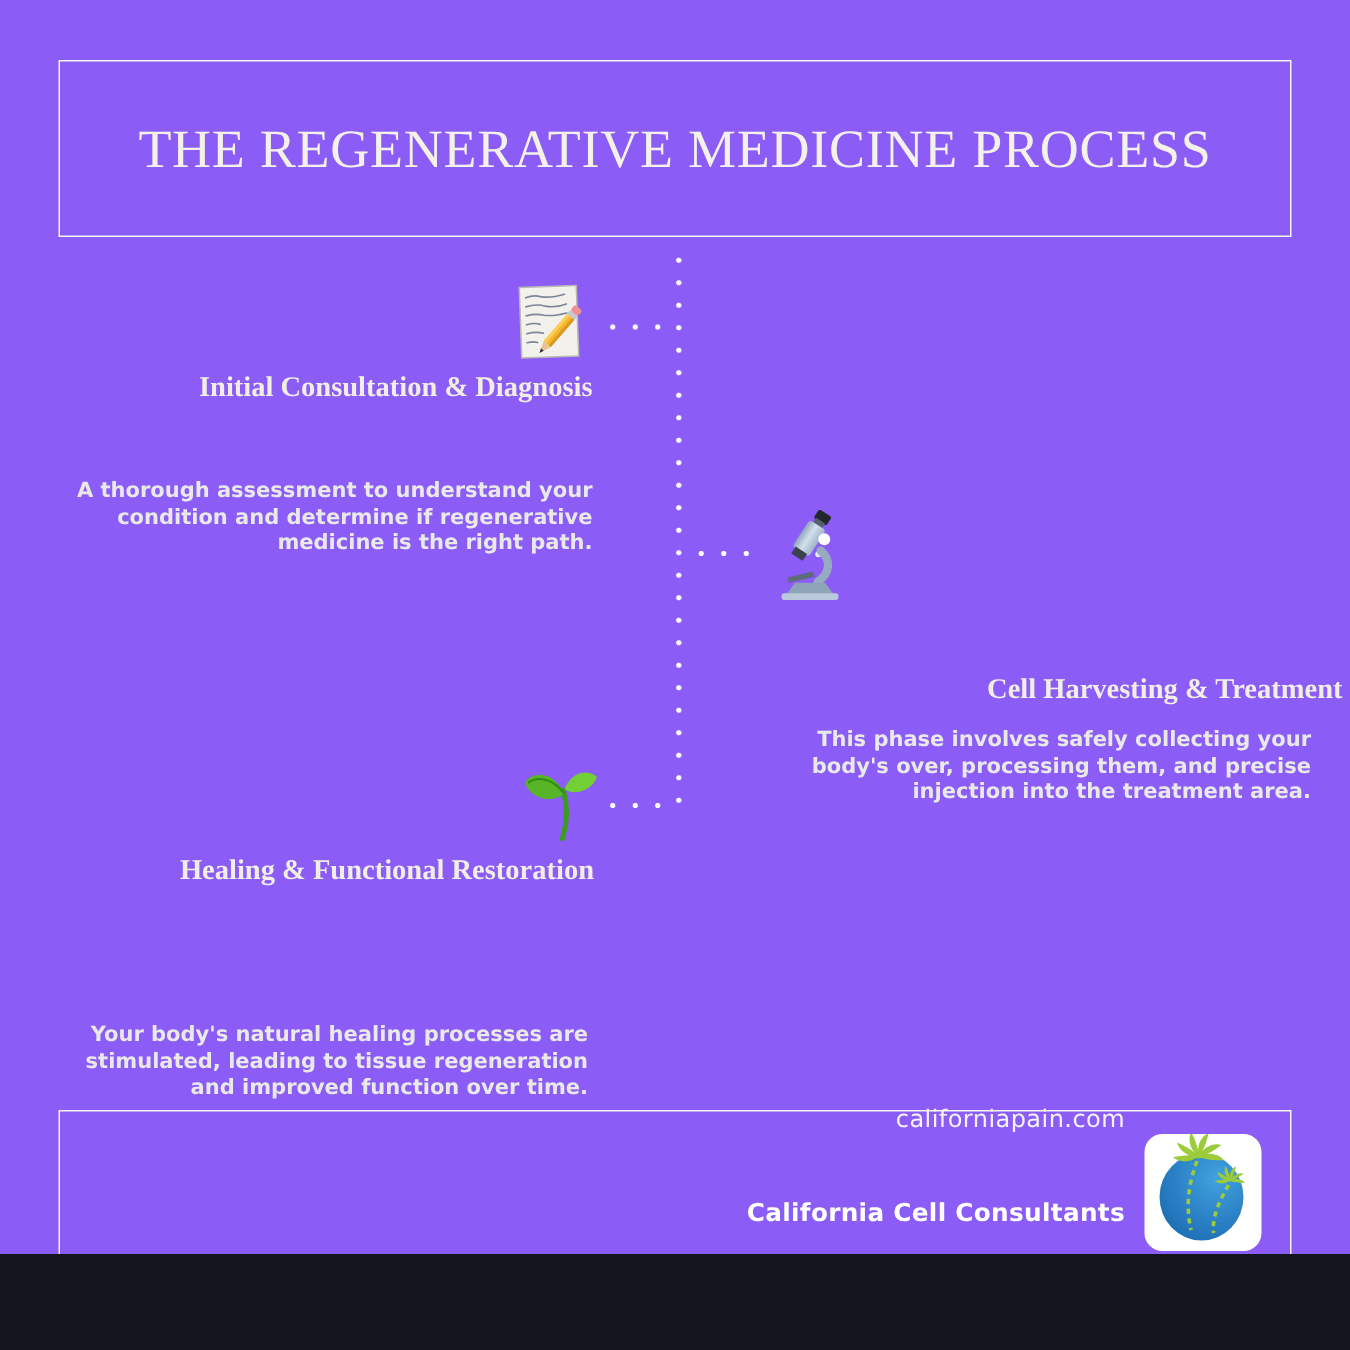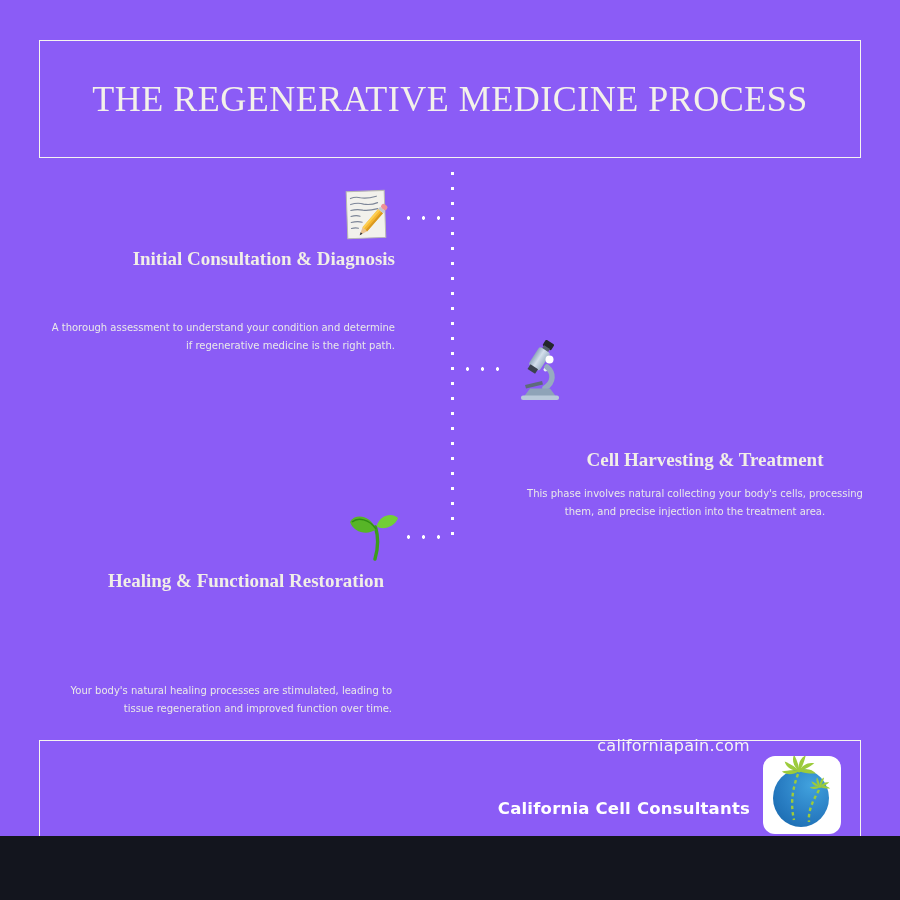--- a/index.html
+++ b/index.html
@@ -39,29 +39,29 @@
   #microscope-icon { left:514px; top:340px; }
   #seedling-icon { left:348px; top:507px; }
   
   .step-title {
     position:absolute; margin:0;
     font-family:"Liberation Serif","DejaVu Serif",serif;
     font-weight:700; font-size:19px; line-height:37px; color:#f1eee7;
   }
   .step-desc {
     position:absolute; margin:0;
-    font-size:10px; line-height:17.5px; color:#e9e9e9;
+    font-size:14px; line-height:17.5px; color:#e9e9e9;font-weight:bold;
   }
   .align-r { text-align:right; }
-  .align-l { text-align:center; }
+  .align-l { text-align:right; }
   #step1-title { left:85px; top:240px; width:310px; }
   #step1-desc  { left:45px; top:319px; width:350px; }
   #step2-title { left:515px; top:441px; width:380px; }
   #step2-desc  { left:516px; top:485px; width:358px; }
-  #step3-title { left:74px; top:562px; width:310px; }
+  #step3-title { left:86px; top:562px; width:310px; }
   #step3-desc  { left:40px; top:646px; width:352px;margin-top:36px; }
   
   #footer-box { left:39px; top:740px; width:822px; height:112px; }
   .footer-site {
     position:absolute; right:150px; top:736px; color:#f5f5f5;
     font-size:16px; letter-spacing:0.3px; white-space:nowrap;
   }
   .footer-company {
     position:absolute; right:150px; top:799px; color:#ffffff;
     font-size:16.5px; font-weight:700; letter-spacing:0.2px; white-space:nowrap;
@@ -132,21 +132,21 @@
       <circle cx="35.5" cy="19.5" r="4" fill="#ffffff"></circle>
       <circle cx="31.5" cy="29.5" r="2" fill="#e8edf3"></circle>
       <path d="M33 27 C 40 33 40 42 31 48" fill="none" stroke="#97abc0" stroke-width="5.5" stroke-linecap="round"></path>
       <path d="M11 45 L28 41 L29 44.5 L12 48.5 Z" fill="#5d6b7a"></path>
       <path d="M10 56.5 L42 56.5 L36 48.5 L16 48.5 Z" fill="#8ea3b8"></path>
       <rect x="7" y="55.5" width="38" height="4.5" rx="2" fill="#b9c9da"></rect>
     </svg>
   </div>
 
   <h2 class="step-title align-l" id="step2-title">Cell Harvesting &amp; Treatment</h2>
-  <p class="step-desc align-l" id="step2-desc">This phase involves natural collecting your body's cells, processing them, and precise injection into the treatment area.</p>
+  <p class="step-desc align-l" id="step2-desc">This phase involves safely collecting your body's over, processing them, and precise injection into the treatment area.</p>
 
   <div class="icon" id="seedling-icon">
     <svg viewBox="0 0 52 54" width="52" height="54">
       <path d="M27 52 C 30 42 31 32 27.5 20" fill="none" stroke="#3c9c1c" stroke-width="3.4" stroke-linecap="round"></path>
       <path d="M28 22 C 22 8 7 6 2 15 C 6 26 20 29 28 22 Z" fill="#57b527"></path>
       <path d="M28 22 C 21 12 10 10 4 15" fill="none" stroke="#2f8c14" stroke-width="1.4"></path>
       <path d="M28.5 19 C 32 8 44 5 50 11 C 47 20 34 24 28.5 19 Z" fill="#72cf36"></path>
     </svg>
   </div>
 

